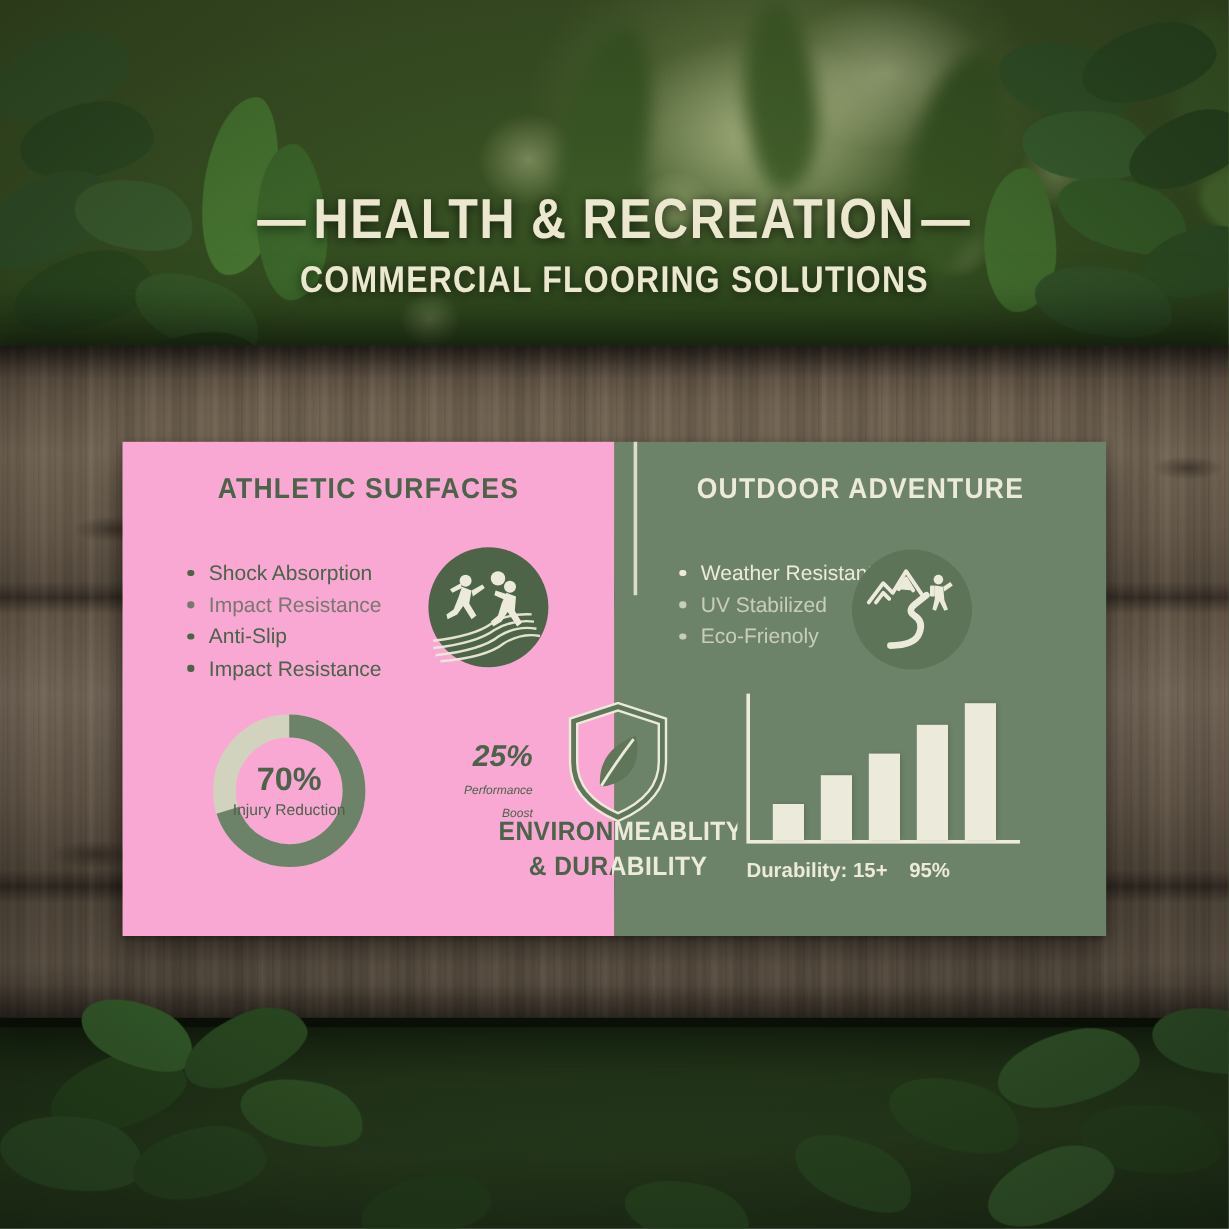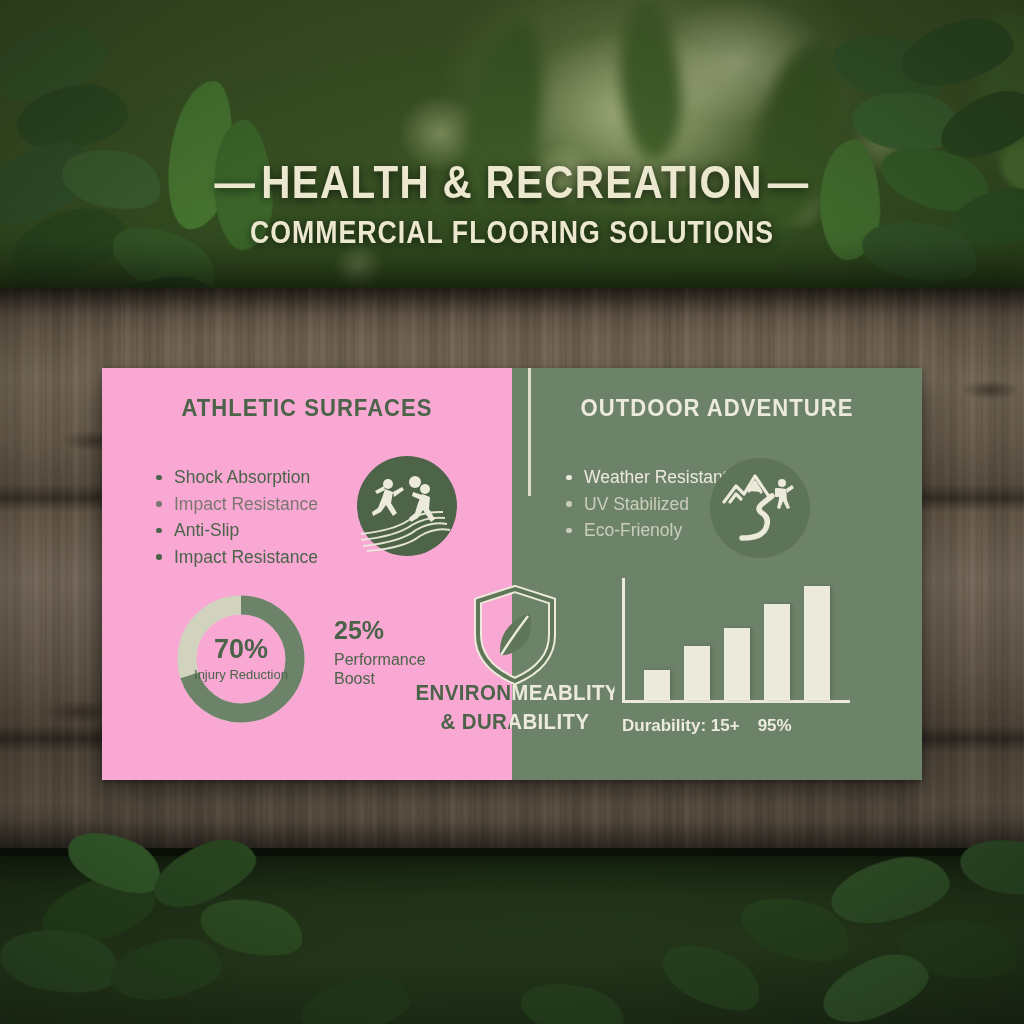--- a/index.html
+++ b/index.html
@@ -215,29 +215,29 @@
   }
   .donut-lbl {
     font-size: 13px; color: #4b6349; margin-top: 4px;
     font-family: "Liberation Sans", sans-serif;
     white-space: nowrap;
   }
 
   .stat-block {
     position: absolute;
     left: 232px; top: 250px;
-    width: 110px; text-align: left;
+    width: 110px; text-align: right; font-style: italic;
   }
   .stat-pct {
     font-size: 25px; font-weight: bold; color: #4b6349;
     font-family: "Liberation Sans Narrow", "Liberation Sans", sans-serif;
     line-height: 1;
   }
   .stat-lbl {
-    font-size: 16px; color: #4b6349; margin-top: 7px; line-height: 19px;
+    font-size: 10px; color: #4b6349; margin-top: 7px; line-height: 19px;
     font-family: "Liberation Sans", sans-serif;
   }
 
   
   .shield-wrap {
     position: absolute;
     left: 470px; top: 585px;
     width: 90px; height: 100px;
     z-index: 7;
   }

